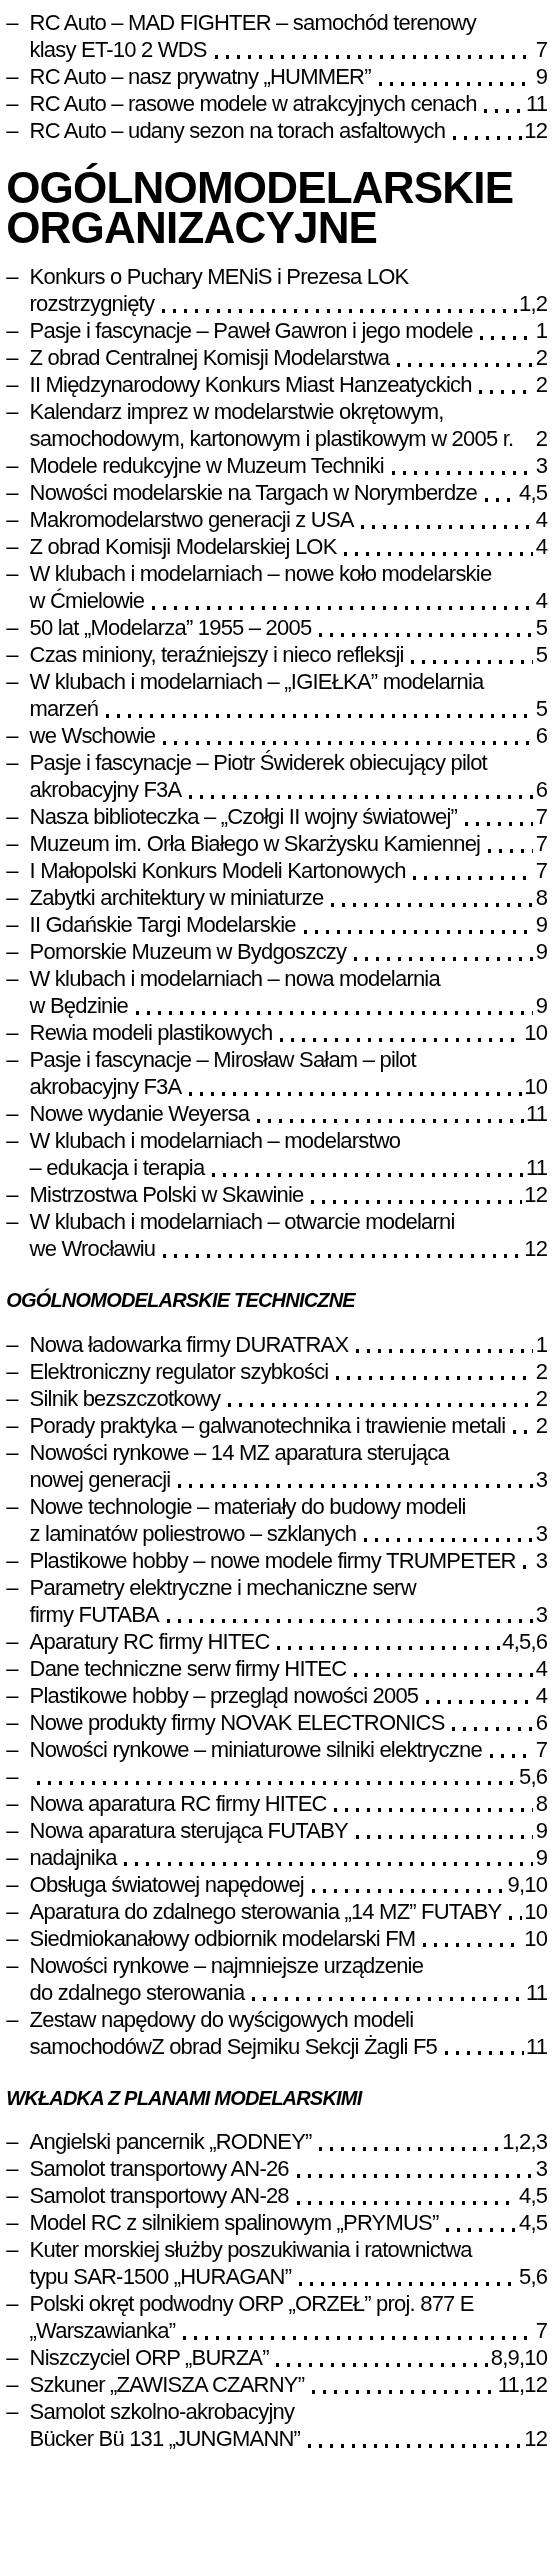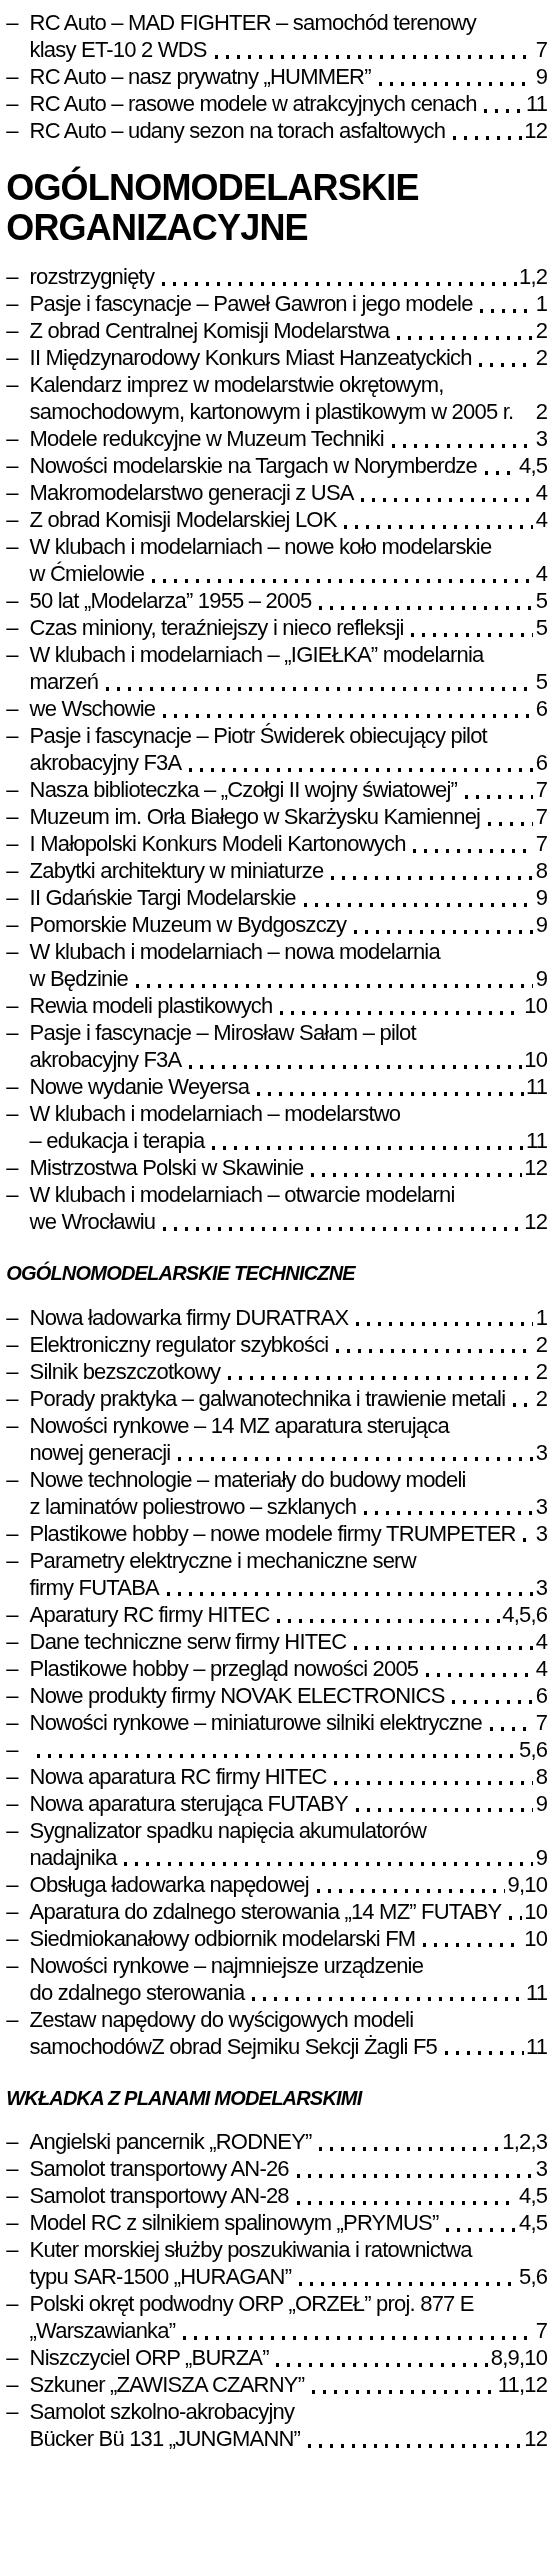--- a/index.html
+++ b/index.html
@@ -16,21 +16,21 @@
     overflow: hidden;
     padding: 9.3px 7.8px 4.7px 6.2px;
   }
   .toc-section { display: block; }
 
   .section-heading {
     font-weight: bold;
     letter-spacing: -0.8px;
   }
   .section-heading.upright {
-    font-size: 36px;
+    font-size: 44px;
     line-height: 40px;
     margin: 23.4px 0 15.6px 0;
   }
   .section-heading.italic {
     font-size: 20px;
     line-height: 36px;
     font-style: italic;
     margin: 20px 0 12.5px 0;
   }
   .heading-line { white-space: nowrap; }
@@ -113,20 +113,21 @@
       </div>
     </section>
     <section class="toc-section">
       <div class="section-heading upright">
         <div class="heading-line">OGÓLNOMODELARSKIE</div>
         <div class="heading-line">ORGANIZACYJNE</div>
       </div>
       <div class="entry">
         <span class="dash">–</span>
         <span class="entry-body">
+          <div class="entry-line">Konkurs o Puchary MENiS i Prezesa LOK</div>
           <div class="entry-line last">
             <span class="entry-text">rozstrzygnięty</span>
             <span class="leader"></span>
             <span class="page-num">1,2</span>
           </div>
         </span>
       </div>
       <div class="entry">
         <span class="dash">–</span>
         <span class="entry-body">
@@ -568,33 +569,32 @@
           <div class="entry-line last">
             <span class="entry-text">Nowa aparatura sterująca FUTABY</span>
             <span class="leader"></span>
             <span class="page-num">9</span>
           </div>
         </span>
       </div>
       <div class="entry">
         <span class="dash">–</span>
         <span class="entry-body">
-          <div class="entry-line">Sygnalizator spadku napięcia akumulatorów</div>
           <div class="entry-line last">
             <span class="entry-text">nadajnika</span>
             <span class="leader"></span>
             <span class="page-num">9</span>
           </div>
         </span>
       </div>
       <div class="entry">
         <span class="dash">–</span>
         <span class="entry-body">
           <div class="entry-line last">
-            <span class="entry-text">Obsługa ładowarka napędowej</span>
+            <span class="entry-text">Obsługa światowej napędowej</span>
             <span class="leader"></span>
             <span class="page-num">9,10</span>
           </div>
         </span>
       </div>
       <div class="entry">
         <span class="dash">–</span>
         <span class="entry-body">
           <div class="entry-line last">
             <span class="entry-text">Aparatura do zdalnego sterowania „14 MZ” FUTABY</span>

